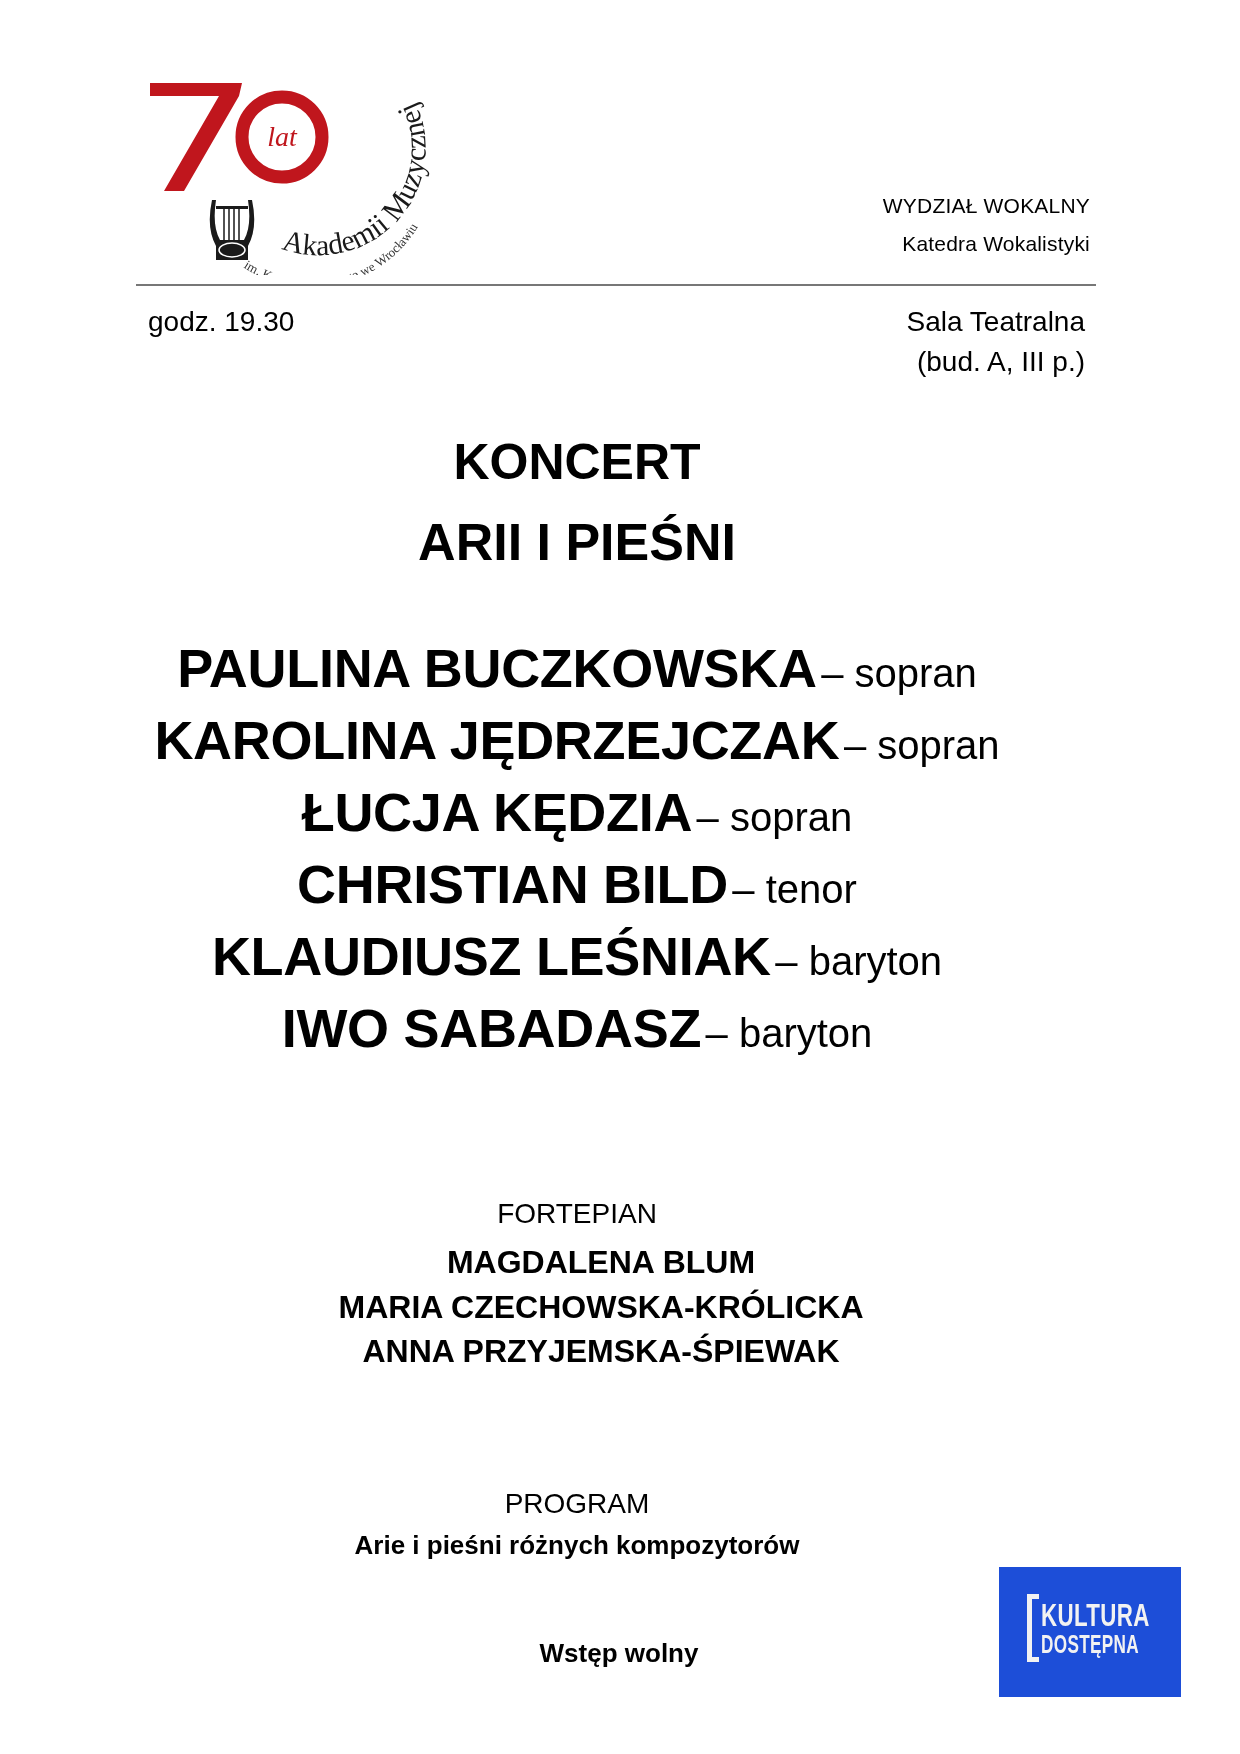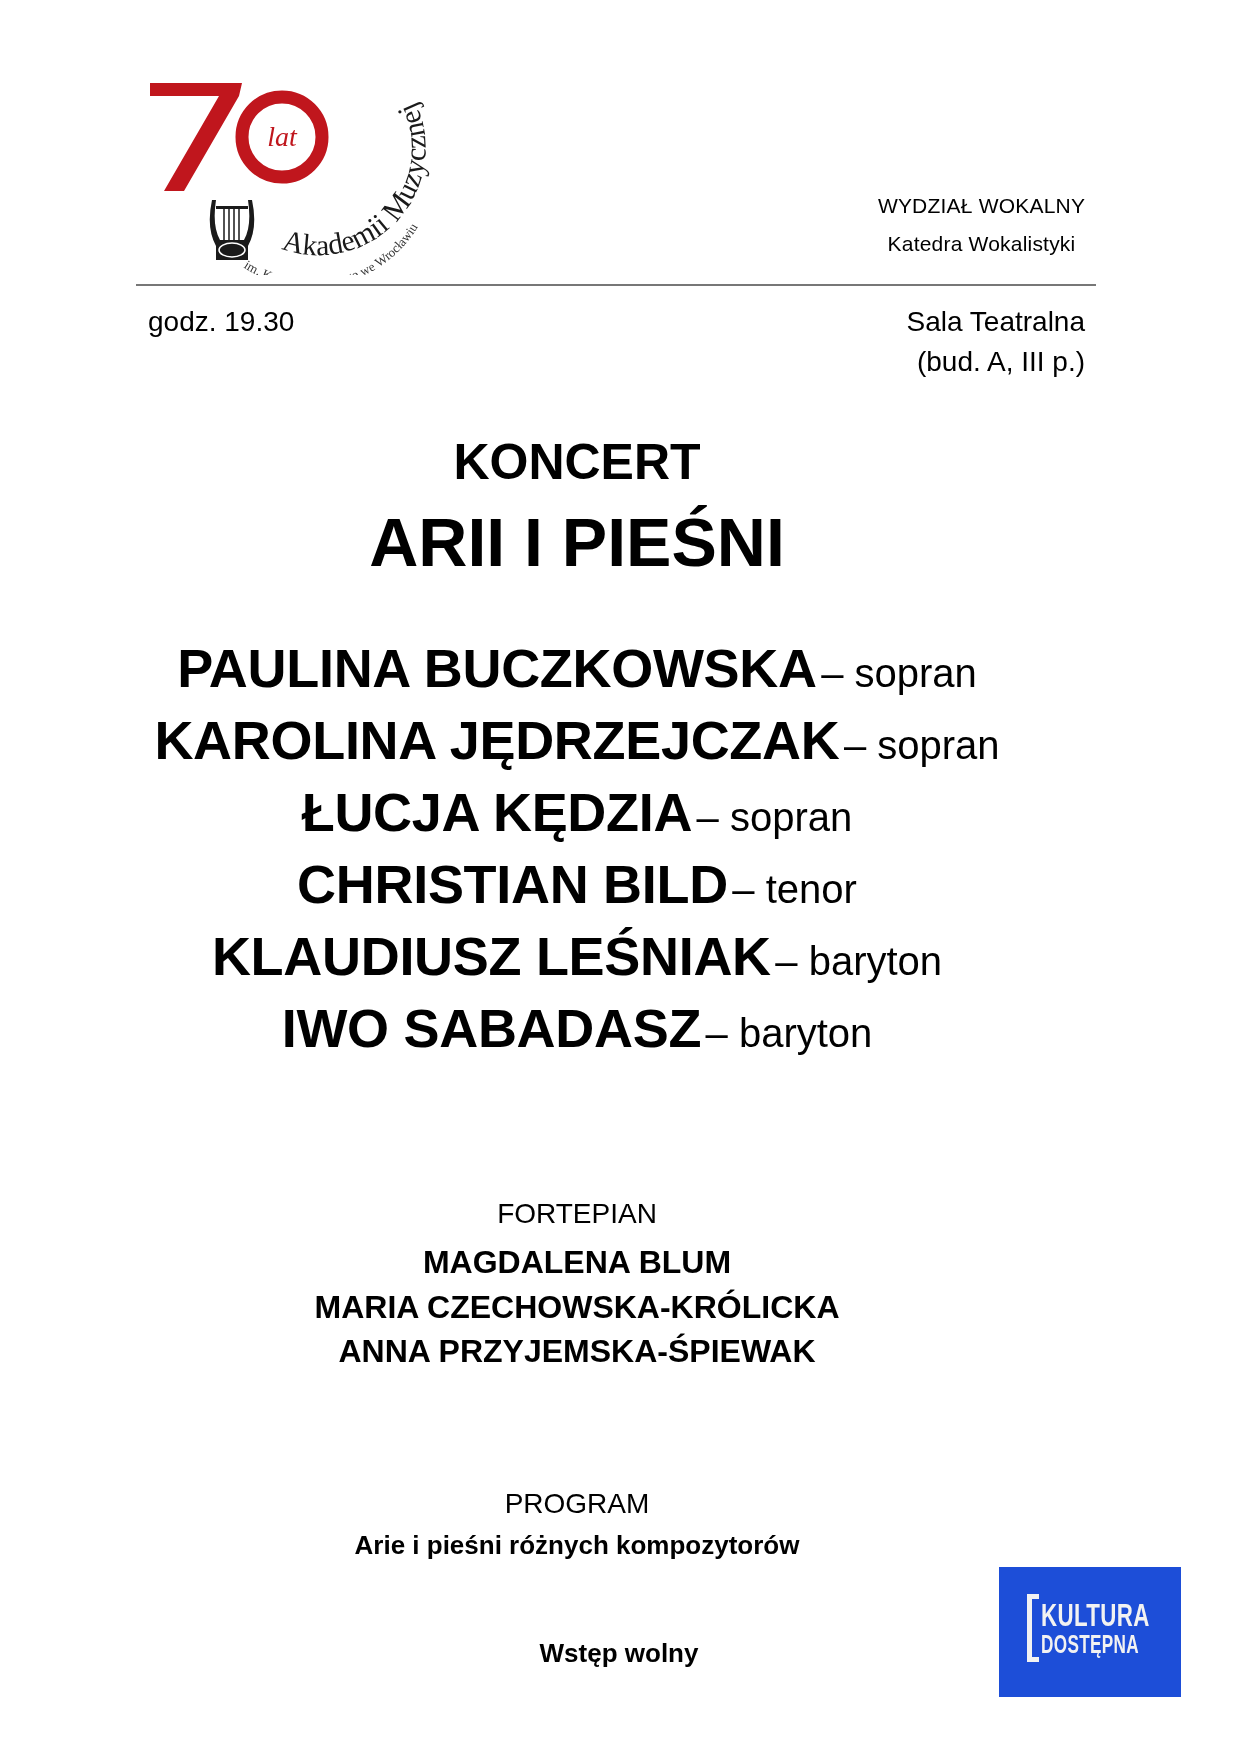--- a/index.html
+++ b/index.html
@@ -5,41 +5,41 @@
   html, body { margin: 0; padding: 0; background: #ffffff; }
   body { width: 1240px; height: 1754px; position: relative; overflow: hidden; color: #000; }
   .abs { position: absolute; }
   .calibri { font-family: "Liberation Sans", "DejaVu Sans", sans-serif; }
   .arial { font-family: "Liberation Sans", sans-serif; }
 
   
   #logo { left: 140px; top: 20px; width: 290px; height: 255px; }
 
   
-  .dept { right: 150px; font-size: 21px; line-height: 28px; text-align: center; letter-spacing: 0.2px; }
+  .dept { right: 150px; font-size: 21px; line-height: 28px; text-align: right; letter-spacing: 0.2px; }
   #dept-name { left: 873px; top: 192px; }
   #dept-chair { left: 873px; top: 230px; }
 
   #rule { left: 136px; top: 284px; width: 960px; height: 2px; background: #777777; }
 
   .meta { font-size: 28px; line-height: 40px; }
   #date-block { left: 148px; top: 302px; }
   #venue-block { left: 880px; top: 302px; width: 205px; text-align: right; }
 
   .center { left: 0; width: 1154px; text-align: center; }
   #concert-label { top: 432px; font-size: 50px; font-weight: bold; line-height: 60px; }
-  #concert-title { top: 500px; font-size: 68px; font-weight: bold; line-height: 84px; }
+  #concert-title { top: 500px; font-size: 52px; font-weight: bold; line-height: 84px; }
 
   #singers { top: 632px; }
   .singer { height: 72px; line-height: 72px; white-space: nowrap; }
   .singer .name { font-size: 54px; font-weight: bold; letter-spacing: -0.3px; }
   .singer .role { font-size: 40px; font-weight: normal; }
 
   #piano-label { top: 1196px; font-size: 28px; line-height: 36px; }
-  #pianists { top: 1240px; }
+  #pianists { top: 1240px; padding-left: 24px; }
   .pianist { font-size: 32px; font-weight: bold; line-height: 44.5px; white-space: nowrap; }
 
   #program-label { top: 1486px; font-size: 28px; line-height: 36px; }
   #program-text { top: 1528px; font-size: 26px; font-weight: bold; line-height: 34px; }
   #entry { top: 1636px; font-size: 26px; font-weight: bold; line-height: 34px; margin-left: 42px; }
 
   #kd-box { left: 999px; top: 1567px; width: 182px; height: 130px; background: #1d4ed8; }
   #kd-bracket { left: 28px; top: 27px; width: 7px; height: 68px; border: 5px solid #f2f2f2; border-right: none; box-sizing: border-box; width: 12px; }
   .kd-text { left: 42px; color: #f2f2f2; font-family: "Liberation Sans", sans-serif; font-weight: bold; letter-spacing: 0.5px; transform-origin: left top; white-space: nowrap; }
   #kd-line1 { top: 33px; font-size: 31px; line-height: 31px; transform: scaleX(0.72); }

